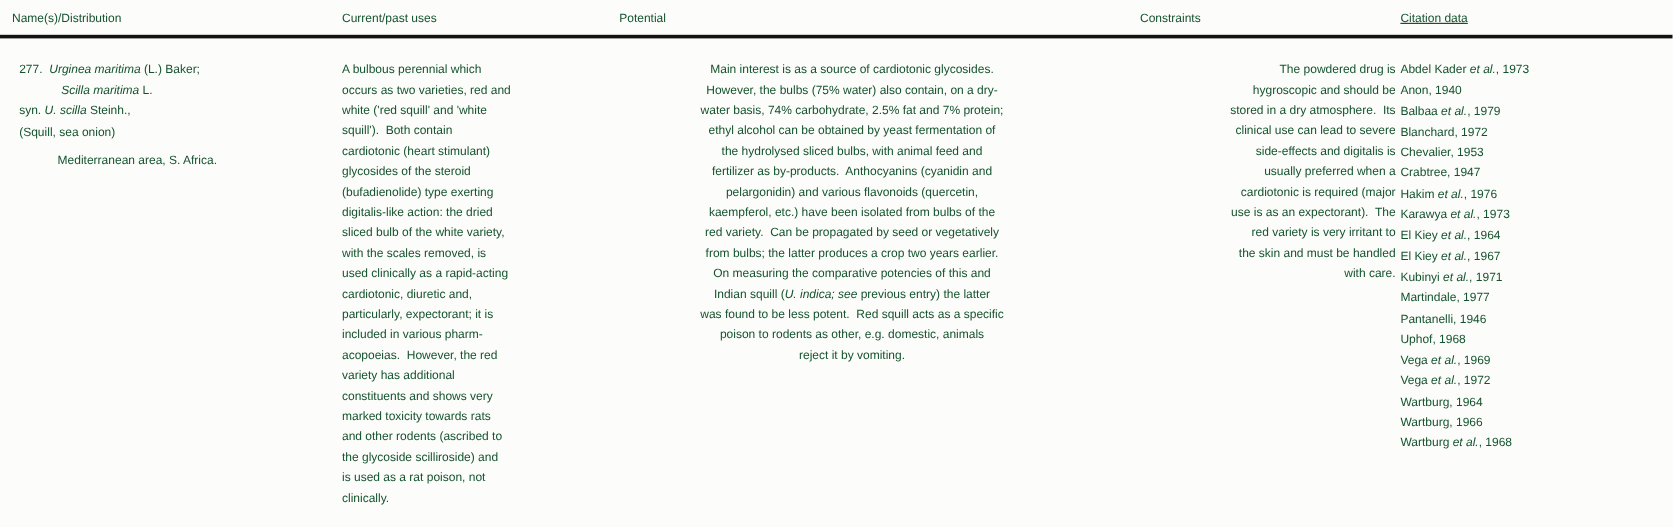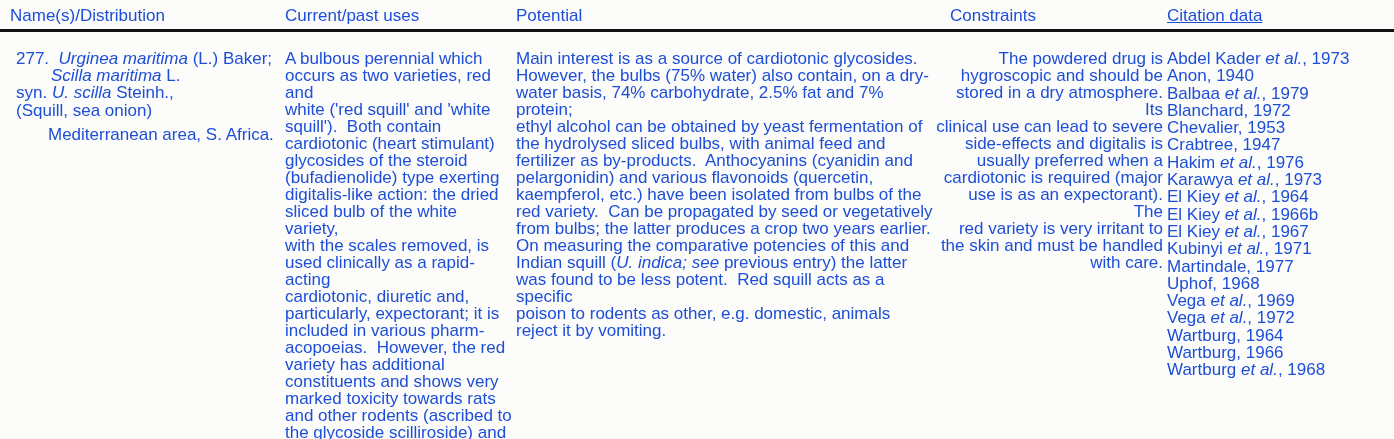--- a/index.html
+++ b/index.html
@@ -1,41 +1,41 @@
 <!DOCTYPE html>
 <html><head>
 <meta charset="utf-8">
 <style>
   * { margin:0; padding:0; box-sizing:border-box; }
   html,body { background:#fcfcfa; }
   .page {
     position:relative;
     width:1394px; height:439px;
     background:#fcfcfa;
-    color:#1d4ed8;
+    color:#14532d;
     font-family:"Liberation Sans", sans-serif;
-    font-size:17px;
+    font-size:10px;
     line-height:17px;
     overflow:hidden;
   }
   .hdr { position:absolute; top:7px; white-space:nowrap; }
   .hdr.c1 { left:10px; }
   .hdr.c2 { left:285px; }
   .hdr.c3 { left:516px; }
   .hdr.c4 { left:950px; }
   .hdr.c5 { left:1167px;text-decoration:underline; }
   .rule {
     position:absolute; top:29px; left:0;
     width:1394px; height:3px;
     background:#121212;
   }
   .col { position:absolute; top:50px; }
   .col1 { left:16px;  width:270px; }
   .col2 { left:285px; width:228px; }
-  .col3 { left:516px; width:420px; }
+  .col3 { left:500px; width:420px;text-align:center; }
   .col4 { left:935px; width:228px;text-align:right; }
   .col5 { left:1167px; width:227px; }
   .pre { white-space:pre-wrap; }
   .col1 .line { white-space:pre-wrap; }
   .col1 .line.indent { padding-left:35px; }
   .col1 .block-common { margin-top:1px; }
   .col1 .block-dist { margin-top:7px;margin-left:32px; }
   .cit { white-space:nowrap; height:17.3px; }
   i, .it { font-style:italic; }
 </style>
@@ -114,24 +114,24 @@
   <div class="col col5">
     <div class="cit"><span>Abdel Kader </span><span class="it">et al.</span><span>, 1973</span></div>
     <div class="cit"><span>Anon, 1940</span></div>
     <div class="cit"><span>Balbaa </span><span class="it">et al.</span><span>, 1979</span></div>
     <div class="cit"><span>Blanchard, 1972</span></div>
     <div class="cit"><span>Chevalier, 1953</span></div>
     <div class="cit"><span>Crabtree, 1947</span></div>
     <div class="cit"><span>Hakim </span><span class="it">et al.</span><span>, 1976</span></div>
     <div class="cit"><span>Karawya </span><span class="it">et al.</span><span>, 1973</span></div>
     <div class="cit"><span>El Kiey </span><span class="it">et al.</span><span>, 1964</span></div>
-    <div class="cit"><span>El Kiey </span><span class="it">et al.</span><span>, 1966b</span></div>
     <div class="cit"><span>El Kiey </span><span class="it">et al.</span><span>, 1967</span></div>
     <div class="cit"><span>Kubinyi </span><span class="it">et al.</span><span>, 1971</span></div>
     <div class="cit"><span>Martindale, 1977</span></div>
+    <div class="cit"><span>Pantanelli, 1946</span></div>
     <div class="cit"><span>Uphof, 1968</span></div>
     <div class="cit"><span>Vega </span><span class="it">et al.</span><span>, 1969</span></div>
     <div class="cit"><span>Vega </span><span class="it">et al.</span><span>, 1972</span></div>
     <div class="cit"><span>Wartburg, 1964</span></div>
     <div class="cit"><span>Wartburg, 1966</span></div>
     <div class="cit"><span>Wartburg </span><span class="it">et al.</span><span>, 1968</span></div>
   </div>
 
 </div>
 

